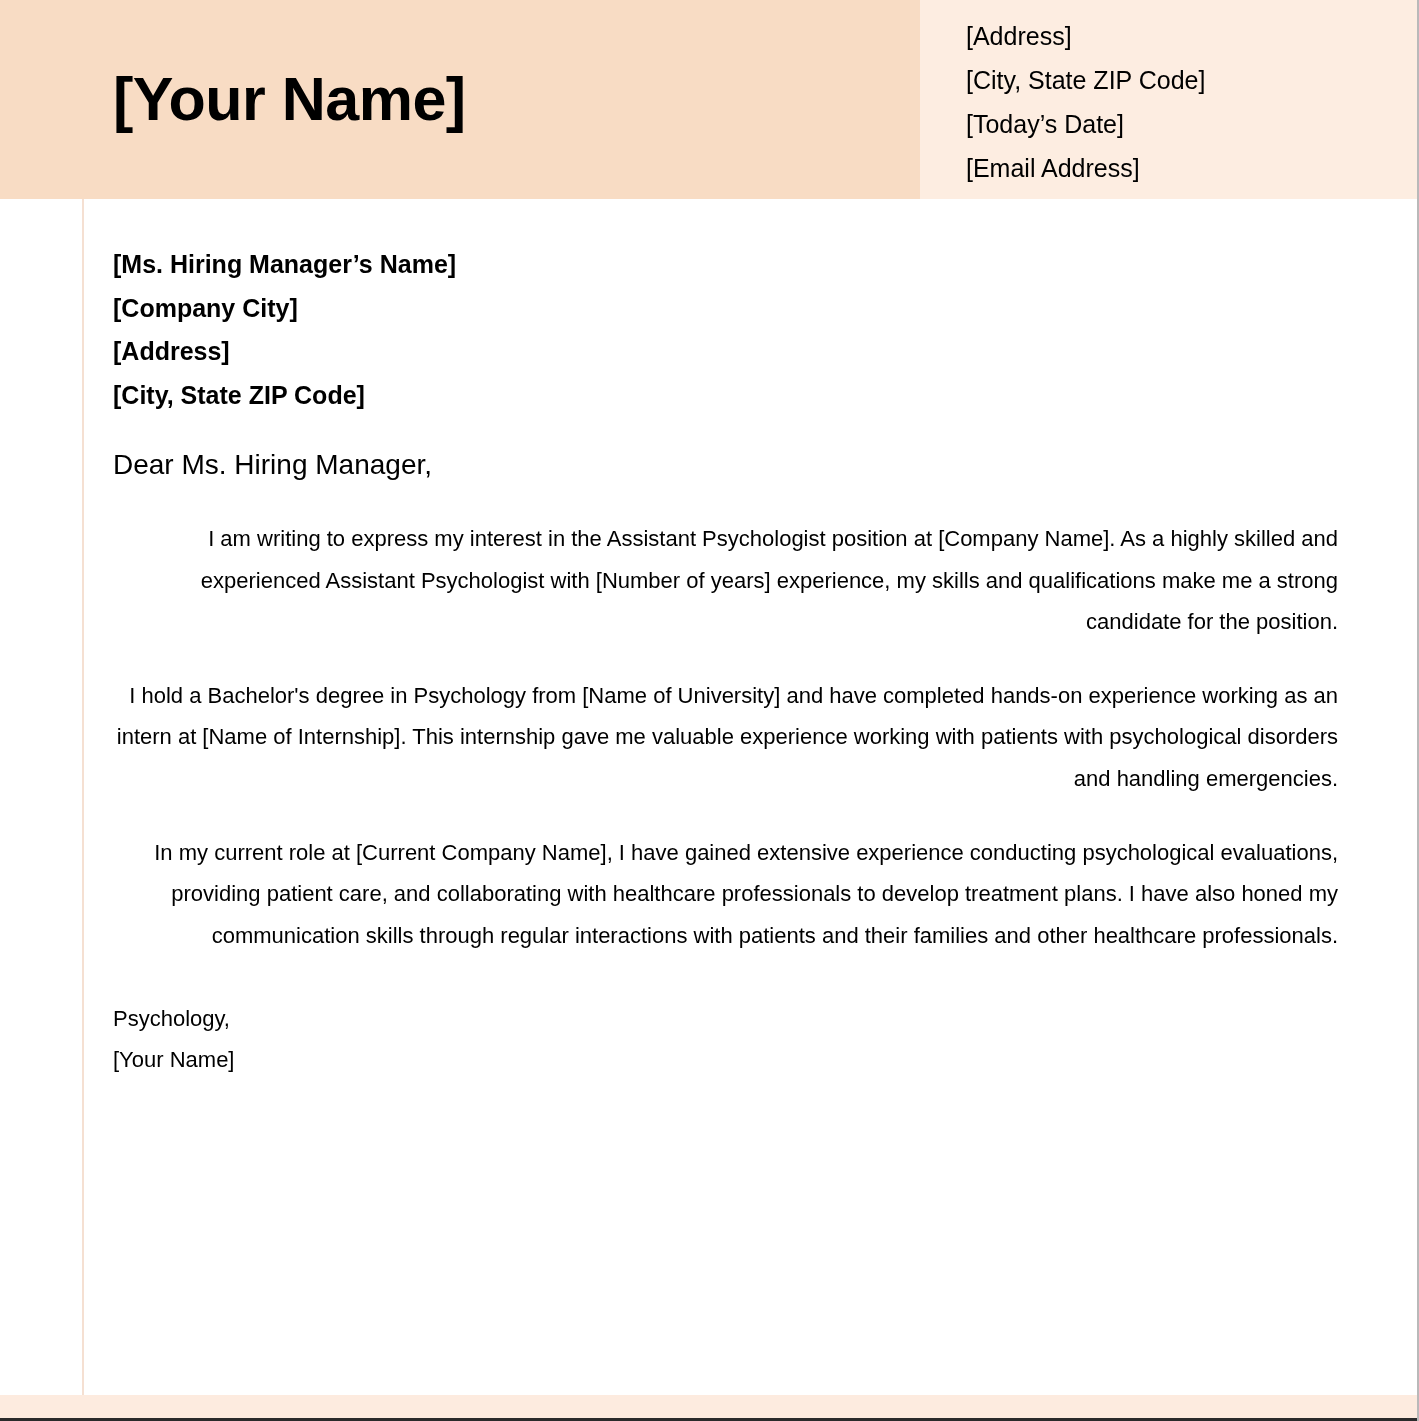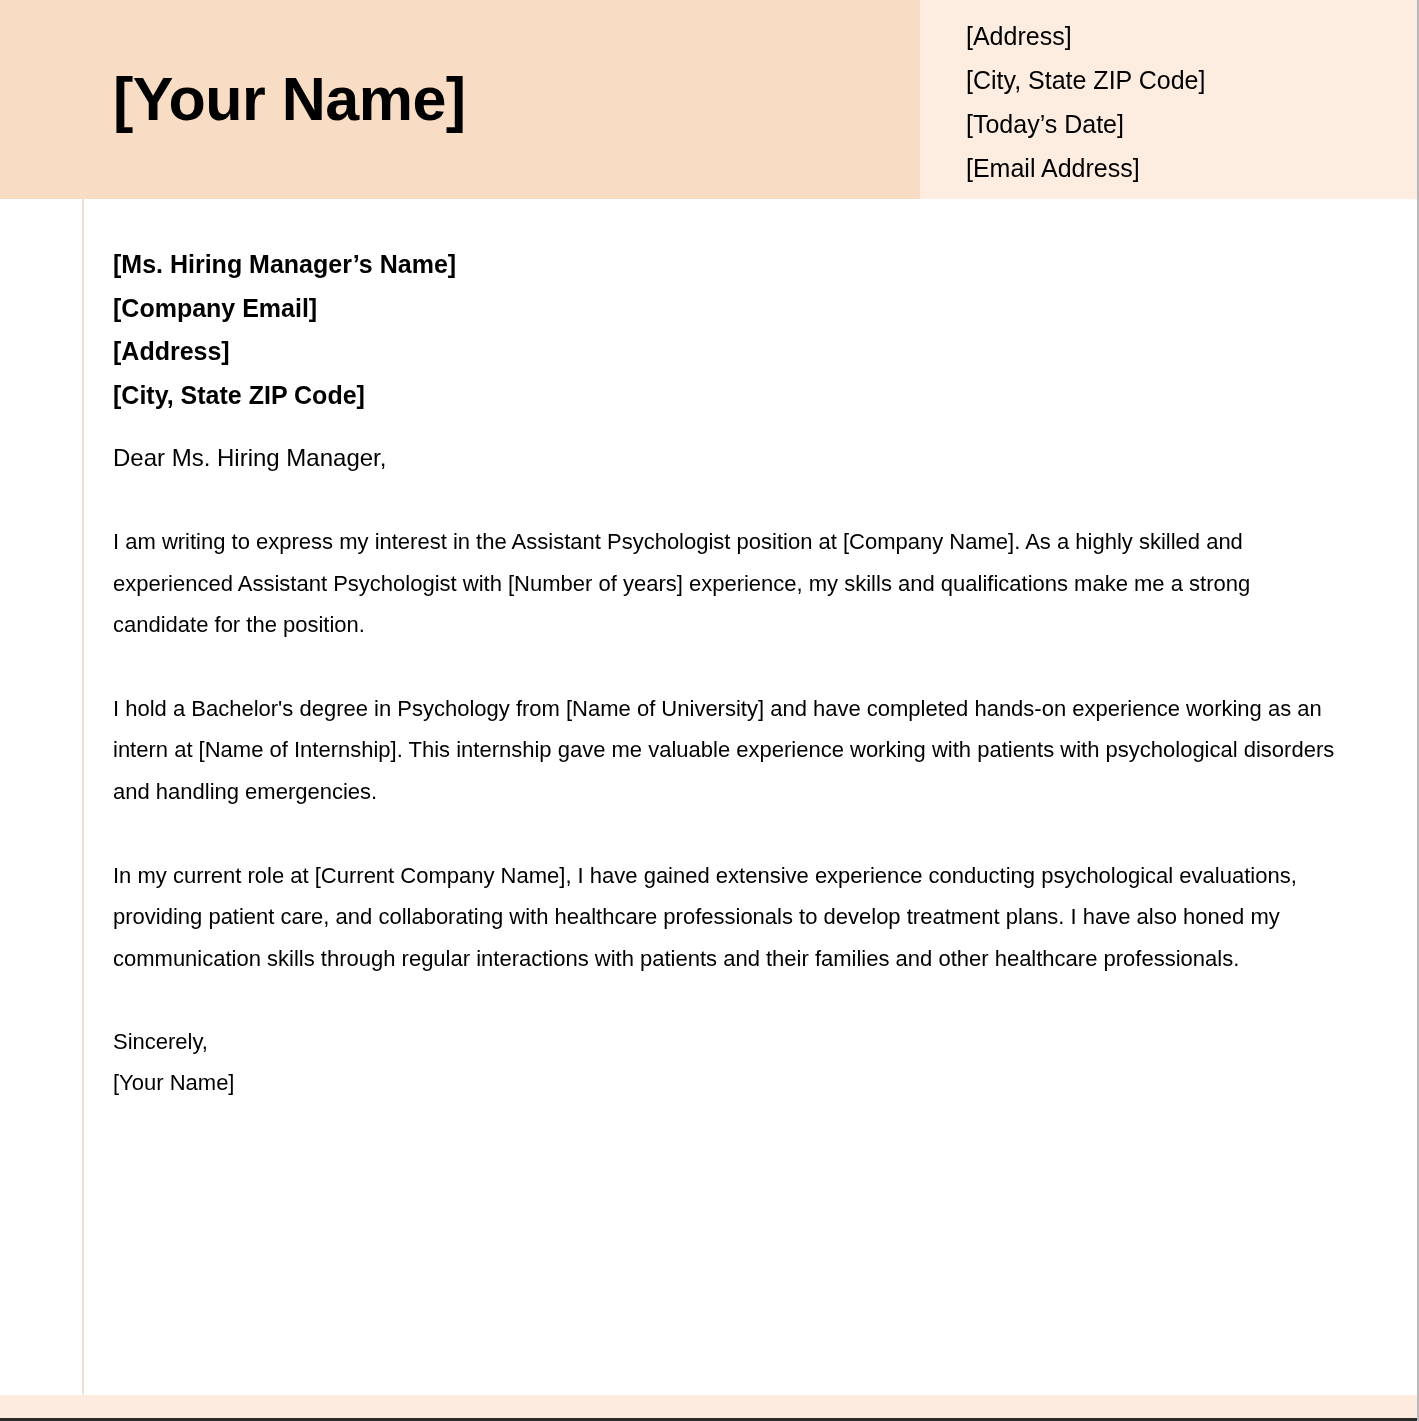--- a/index.html
+++ b/index.html
@@ -86,30 +86,30 @@
     margin-top: 44px;
   }
   .recipient-line {
     font-size: 25px;
     line-height: 43.5px;
     white-space: nowrap;
     font-weight: bold;
   }
 
   #salutation {
-    font-size: 24px;
+    font-size: 28px;
     line-height: 42px;
-    margin-top: 20px;
+    margin-top: 27px;
   }
 
   .body-paragraph {
     font-size: 22px;
     line-height: 41.6px;
-    margin-top: 42px;
-    text-align: left;
+    margin-top: 32px;
+    text-align: right;
   }
 
   #closing-block {
     margin-top: 42px;
   }
   .closing-line {
     font-size: 22px;
     line-height: 41px;
   }
 
@@ -158,33 +158,33 @@
     </div>
 
   </div>
 
   <div id="vertical-rule" style="background: rgb(245, 224, 210);"></div>
 
   <div id="letter-body">
 
     <div id="recipient-block">
       <div class="recipient-line">[Ms. Hiring Manager’s Name]</div>
-      <div class="recipient-line">[Company Email]</div>
+      <div class="recipient-line">[Company City]</div>
       <div class="recipient-line">[Address]</div>
       <div class="recipient-line">[City, State ZIP Code]</div>
     </div>
 
     <div id="salutation">Dear Ms. Hiring Manager,</div>
 
     <div class="body-paragraph">I am writing to express my interest in the Assistant Psychologist position at [Company Name]. As a highly skilled and experienced Assistant Psychologist with [Number of years] experience, my skills and qualifications make me a strong candidate for the position.</div>
     <div class="body-paragraph">I hold a Bachelor's degree in Psychology from [Name of University] and have completed hands-on experience working as an intern at [Name of Internship]. This internship gave me valuable experience working with patients with psychological disorders and handling emergencies.</div>
     <div class="body-paragraph">In my current role at [Current Company Name], I have gained extensive experience conducting psychological evaluations, providing patient care, and collaborating with healthcare professionals to develop treatment plans. I have also honed my communication skills through regular interactions with patients and their families and other healthcare professionals.</div>
 
     <div id="closing-block">
-      <div class="closing-line">Sincerely,</div>
+      <div class="closing-line">Psychology,</div>
       <div class="closing-line">[Your Name]</div>
     </div>
 
   </div>
 
   <div id="footer-bar" style="background: rgb(253, 235, 223);"></div>
   <div id="footer-edge"></div>
   <div id="right-edge"></div>
 
 </div>

